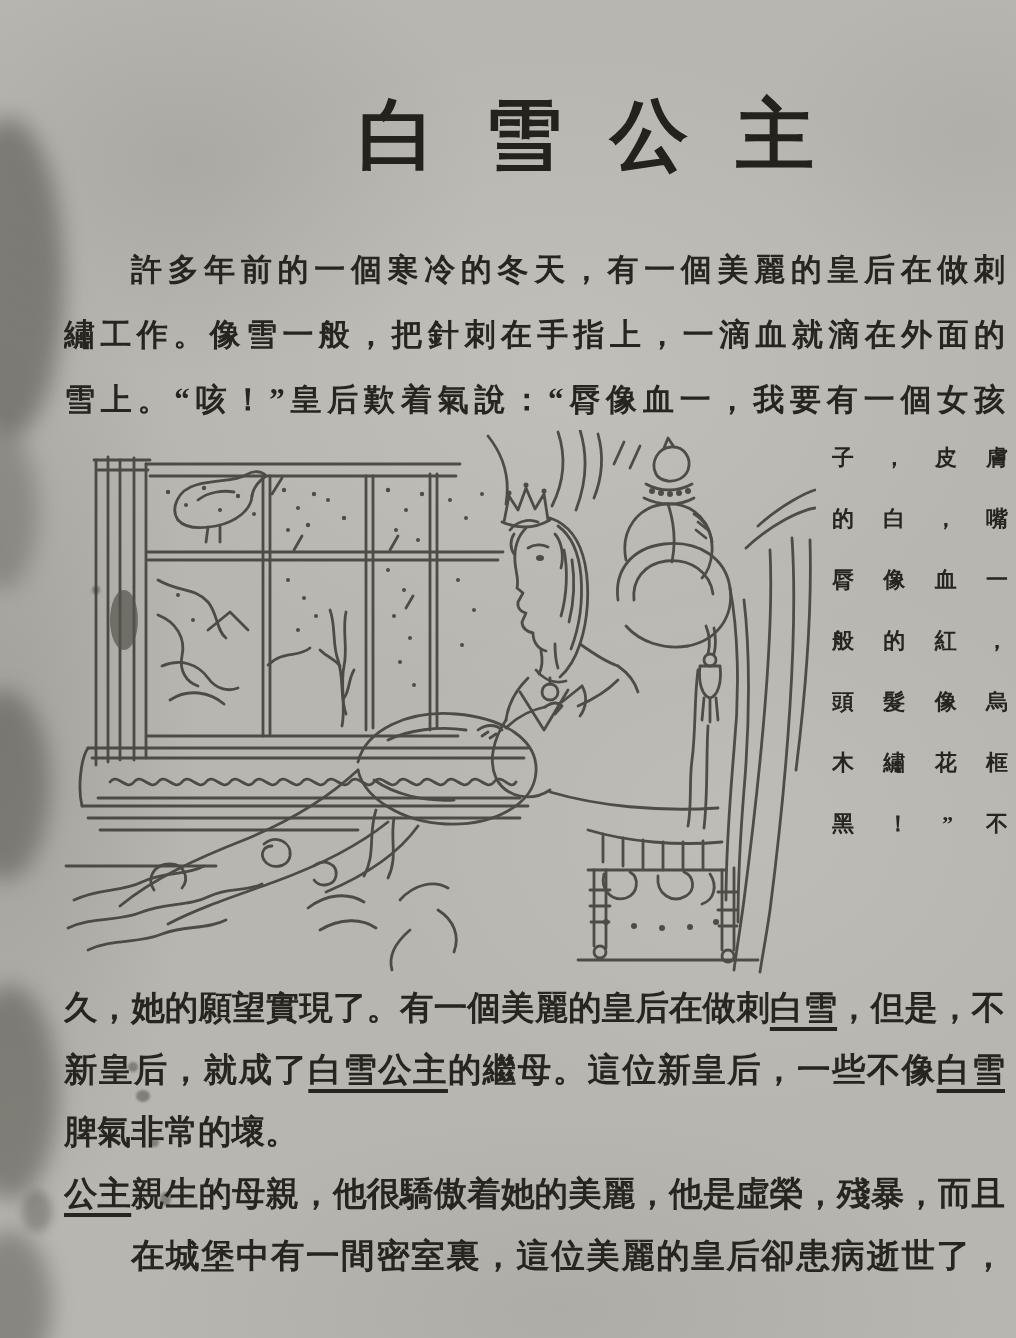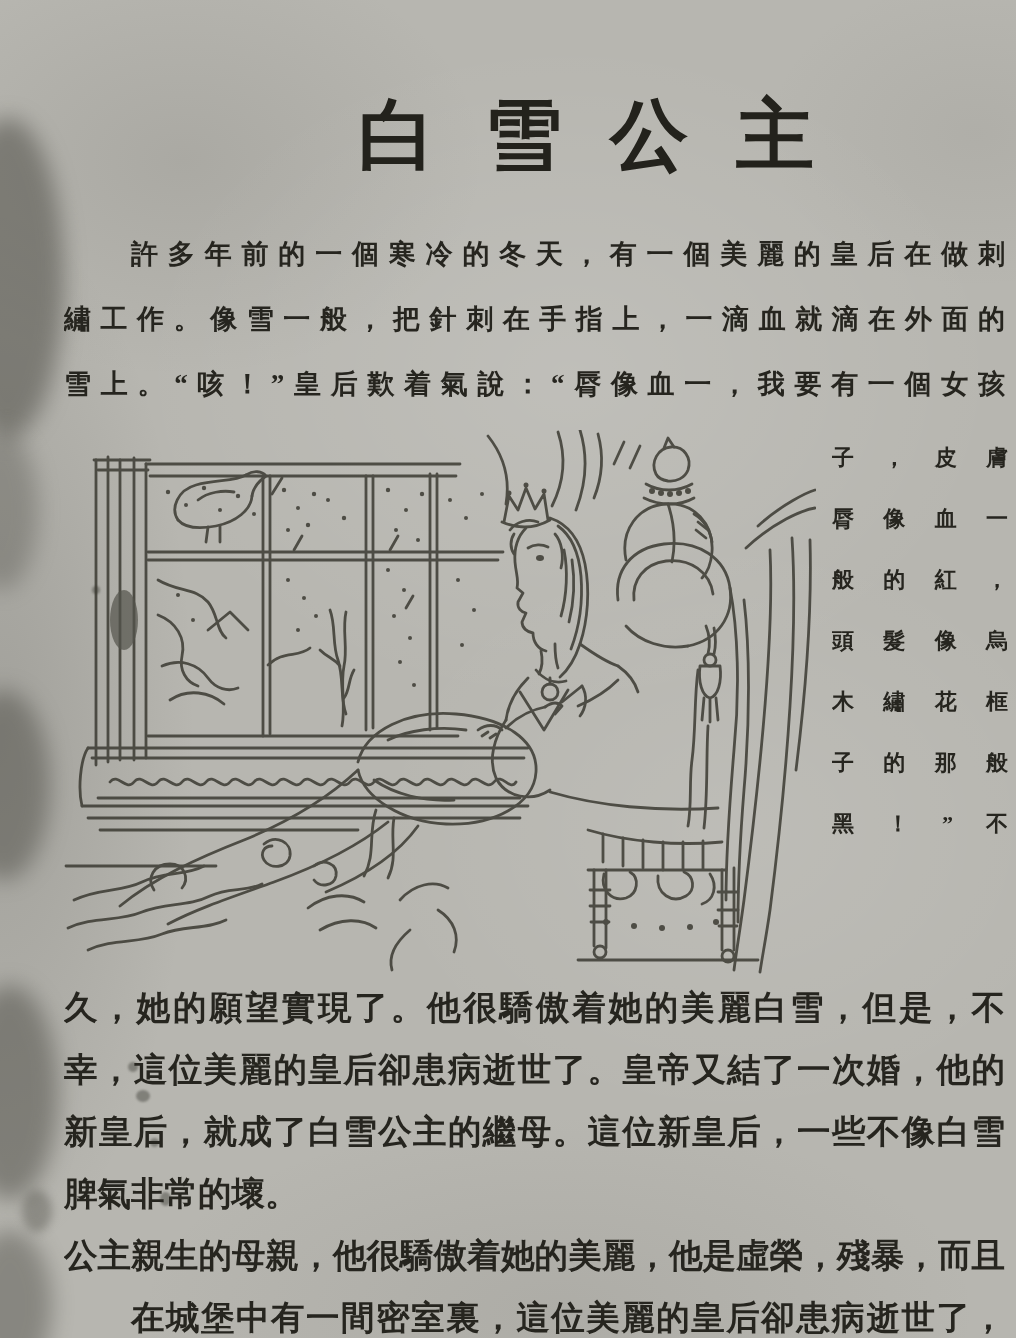--- a/index.html
+++ b/index.html
@@ -17,27 +17,27 @@
     color:#26251f;
   }
   .stain{position:absolute;border-radius:50%;background:#504f48;filter:blur(11px);z-index:1;}
   .speck{position:absolute;border-radius:50%;background:rgba(62,61,55,0.45);filter:blur(1px);z-index:1;}
   .title{
     position:absolute;top:84px;left:0;width:1016px;margin:0;z-index:2;
     font-size:78px;font-weight:700;letter-spacing:48px;padding-left:102px;
     text-align:center;white-space:nowrap;color:#23221c;
   }
   .textblock{position:absolute;z-index:2;font-weight:700;overflow:hidden;}
-  .p-top{top:222px;left:64px;width:941px;font-size:27px;line-height:65px;}
+  .p-top{top:237px;left:64px;width:941px;font-size:31px;line-height:65px;}
   .p-bottom{top:977px;left:64px;width:941px;font-size:33.5px;line-height:62px;}
   .right-col{top:427px;left:832px;width:176px;font-size:22px;line-height:61px;}
   .line{text-align:justify;text-align-last:justify;text-justify:inter-character;white-space:nowrap;}
   .line.short{text-align-last:left;}
   .line.indent{padding-left:67px;}
-  .pn{text-decoration-thickness:3.5px;text-underline-offset:8px;text-decoration-color:#26251f;}
+  .pn{text-decoration:underline;text-decoration-thickness:3.5px;text-underline-offset:8px;text-decoration-color:#26251f;}
   .illo{position:absolute;left:58px;top:430px;width:758px;height:545px;z-index:2;}
 </style>
 </head>
 <body>
 
 <div class="stain" style="left:-48px;top:118px;width:112px;height:320px;opacity:.55;"></div>
 <div class="stain" style="left:-34px;top:430px;width:72px;height:160px;opacity:.35;"></div>
 <div class="stain" style="left:-42px;top:690px;width:92px;height:190px;opacity:.5;"></div>
 <div class="stain" style="left:-38px;top:985px;width:96px;height:215px;opacity:.52;"></div>
 <div class="stain" style="left:-32px;top:1230px;width:84px;height:150px;opacity:.46;"></div>
@@ -273,28 +273,27 @@
     <path d="M700,96 C724,74 750,62 757,60"></path>
     <path d="M688,118 C716,92 744,80 757,78"></path>
     <path d="M712,120 C716,200 704,330 686,470 C682,500 678,524 676,540"></path>
     <path d="M734,108 C740,200 730,340 712,480 C708,508 704,528 702,542"></path>
     <path d="M752,110 C754,180 748,260 738,340"></path>
   </g>
 </svg>
 
 <div class="textblock right-col">
     <div class="line"><span>子，皮膚</span></div>
+    <div class="line"><span>的白，嘴</span></div>
     <div class="line"><span>脣像血一</span></div>
     <div class="line"><span>般的紅，</span></div>
     <div class="line"><span>頭髮像烏</span></div>
     <div class="line"><span>木繡花框</span></div>
-    <div class="line"><span>子的那般</span></div>
     <div class="line"><span>黑！”不</span></div>
   </div>
 
 <div class="textblock p-bottom">
-    <div class="line"><span>久，她的願望實現了。他很驕傲着她的美麗</span><span class="pn">白雪</span><span>，但是，不</span></div>
-    <div class="line"><span>幸，這位美麗的皇后卻患病逝世了。皇帝又結了一次婚，他的</span></div>
+    <div class="line"><span>久，她的願望實現了。有一個美麗的皇后在做刺</span><span class="pn">白雪</span><span>，但是，不</span></div>
     <div class="line"><span>新皇后，就成了</span><span class="pn">白雪公主</span><span>的繼母。這位新皇后，一些不像</span><span class="pn">白雪</span></div>
     <div class="line short"><span>脾氣非常的壞。</span></div>
     <div class="line"><span class="pn">公主</span><span>親生的母親，他很驕傲着她的美麗，他是虛榮，殘暴，而且</span></div>
     <div class="line indent"><span>在城堡中有一間密室裏，這位美麗的皇后卻患病逝世了，</span></div>
   </div>
 
 </body></html>

